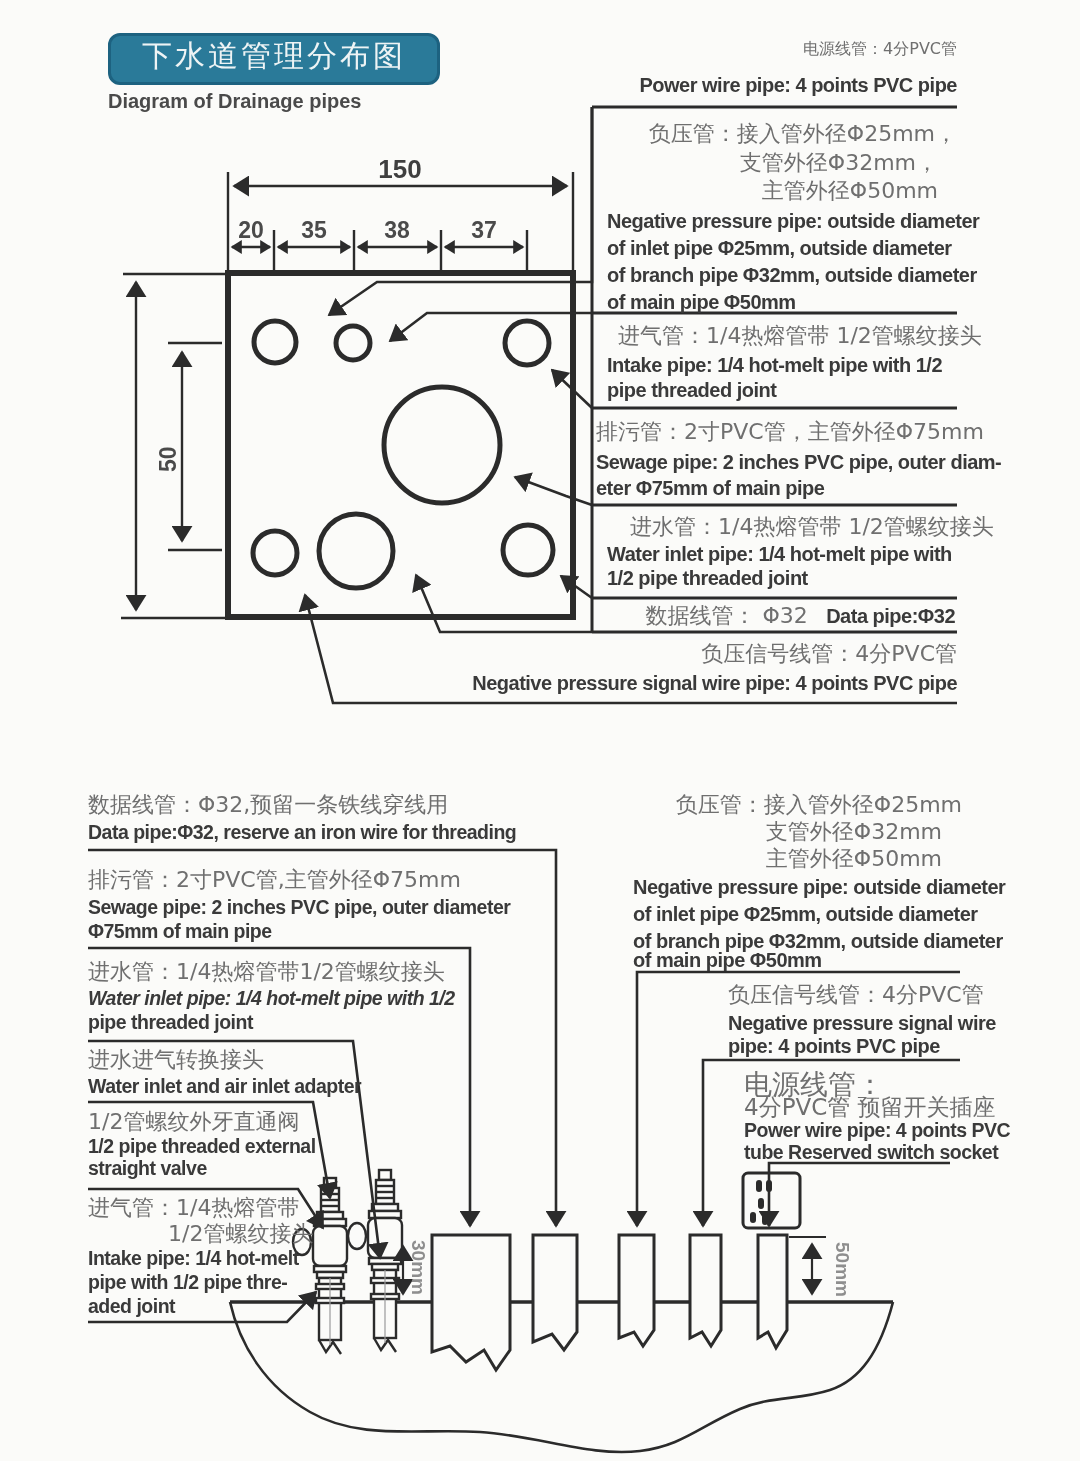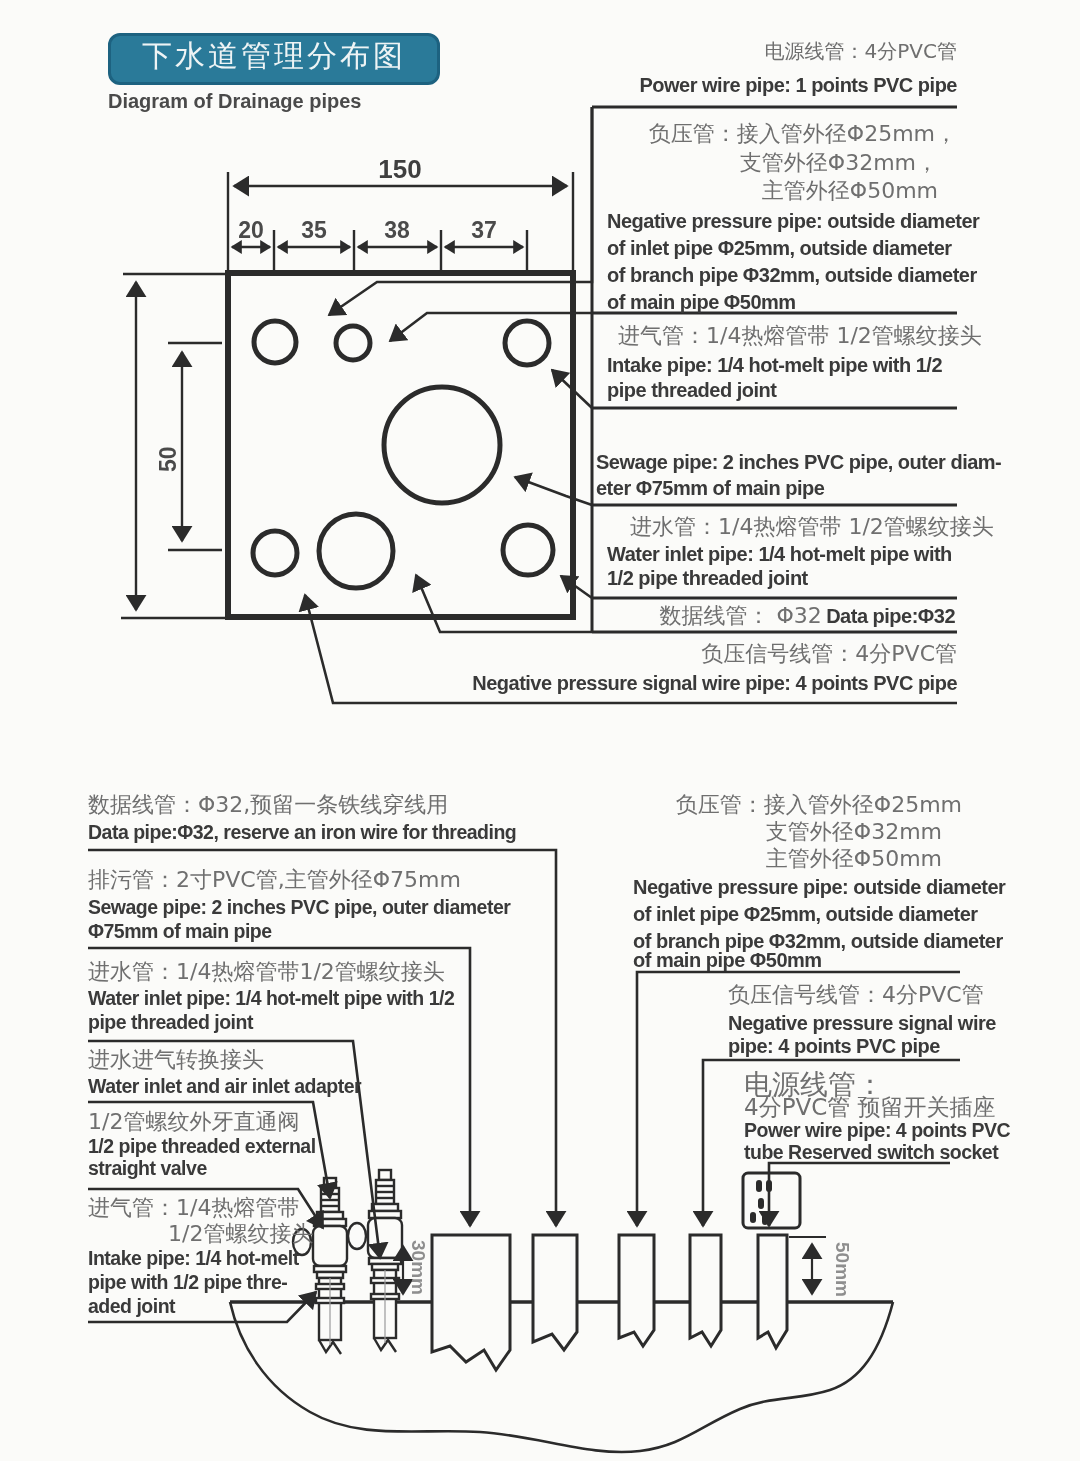--- a/index.html
+++ b/index.html
@@ -179,59 +179,60 @@
     </g>
     <text class="dimlab-gray" transform="translate(412,1240) rotate(90)">30mm</text>
     <text class="dimlab-gray" transform="translate(836,1242) rotate(90)">50mm</text>
   </svg>
 
   <div id="title-box">
     <span>下水道管理分布图</span>
   </div>
   <div id="subtitle">Diagram of Drainage pipes</div>
 
-  <div class="t zh r" style="right:123px;top:40px;font-size:20px;">电源线管：4分PVC管</div>
-  <div class="t en r" style="right:123px;top:74px;">Power wire pipe: 1 points PVC pipe</div>
+  <div class="t zh r" style="right:123px;top:40px;font-size:16px;">电源线管：4分PVC管</div>
+  <div class="t en r" style="right:123px;top:74px;">Power wire pipe: 4 points PVC pipe</div>
 
   <div class="t zh r" style="right:123px;top:122px;">负压管：接入管外径Φ25mm，</div>
   <div class="t zh r" style="right:142px;top:151px;">支管外径Φ32mm，</div>
   <div class="t zh r" style="right:142px;top:179px;">主管外径Φ50mm</div>
   <div class="t en" style="left:607px;top:210px;">Negative pressure pipe: outside diameter</div>
   <div class="t en" style="left:607px;top:237px;">of inlet pipe Φ25mm, outside diameter</div>
   <div class="t en" style="left:607px;top:264px;">of branch pipe Φ32mm, outside diameter</div>
   <div class="t en" style="left:607px;top:291px;">of main pipe Φ50mm</div>
 
   <div class="t zh" style="left:618px;top:324px;">进气管：1/4热熔管带 1/2管螺纹接头</div>
   <div class="t en" style="left:607px;top:354px;">Intake pipe: 1/4 hot-melt pipe with 1/2</div>
   <div class="t en" style="left:607px;top:379px;">pipe threaded joint</div>
 
+  <div class="t zh" style="left:596px;top:420px;">排污管：2寸PVC管，主管外径Φ75mm</div>
   <div class="t en" style="left:596px;top:451px;">Sewage pipe: 2 inches PVC pipe, outer diam-</div>
   <div class="t en" style="left:596px;top:477px;">eter Φ75mm of main pipe</div>
 
   <div class="t zh" style="left:630px;top:515px;">进水管：1/4热熔管带 1/2管螺纹接头</div>
   <div class="t en" style="left:607px;top:543px;">Water inlet pipe: 1/4 hot-melt pipe with</div>
   <div class="t en" style="left:607px;top:567px;">1/2 pipe threaded joint</div>
 
   <div class="t r" style="right:125px;top:604px;">
     <span class="zh">数据线管： Φ32</span>
-    <span class="en" style="">Data pipe:Φ32</span>
+    <span class="en" style="margin-left:14px;">Data pipe:Φ32</span>
   </div>
 
   <div class="t zh r" style="right:123px;top:642px;">负压信号线管：4分PVC管</div>
   <div class="t en r" style="right:123px;top:672px;margin-left:20px;">Negative pressure signal wire pipe: 4 points PVC pipe</div>
 
   <div class="t zh" style="left:88px;top:793px;">数据线管：Φ32,预留一条铁线穿线用</div>
   <div class="t en en2" style="left:88px;top:822px;">Data pipe:Φ32, reserve an iron wire for threading</div>
 
   <div class="t zh" style="left:88px;top:868px;">排污管：2寸PVC管,主管外径Φ75mm</div>
   <div class="t en en2" style="left:88px;top:897px;">Sewage pipe: 2 inches PVC pipe, outer diameter</div>
   <div class="t en en2" style="left:88px;top:921px;">Φ75mm of main pipe</div>
 
   <div class="t zh" style="left:88px;top:960px;">进水管：1/4热熔管带1/2管螺纹接头</div>
-  <div class="t en en2" style="left:88px;top:988px;">Water inlet pipe: 1/4 hot-melt pipe with 1/2</div>
+  <div class="t en en2" style="left:88px;top:988px;font-style:italic;">Water inlet pipe: 1/4 hot-melt pipe with 1/2</div>
   <div class="t en en2" style="left:88px;top:1012px;">pipe threaded joint</div>
 
   <div class="t zh" style="left:88px;top:1048px;">进水进气转换接头</div>
   <div class="t en en2" style="left:88px;top:1076px;">Water inlet and air inlet adapter</div>
 
   <div class="t zh" style="left:88px;top:1110px;">1/2管螺纹外牙直通阀</div>
   <div class="t en en2" style="left:88px;top:1136px;">1/2 pipe threaded external</div>
   <div class="t en en2" style="left:88px;top:1158px;">straight valve</div>
 
   <div class="t zh" style="left:88px;top:1196px;">进气管：1/4热熔管带</div>

